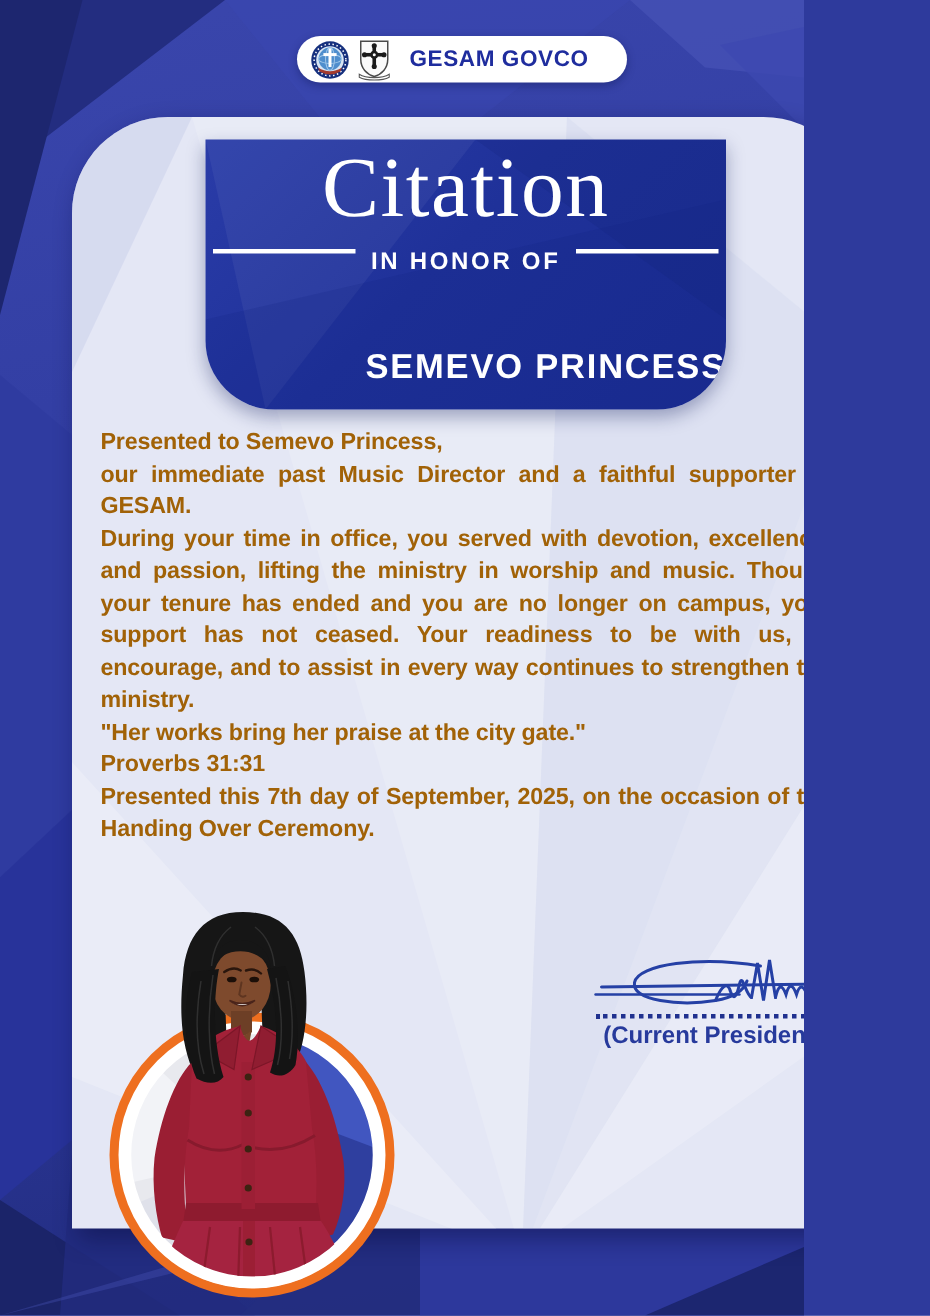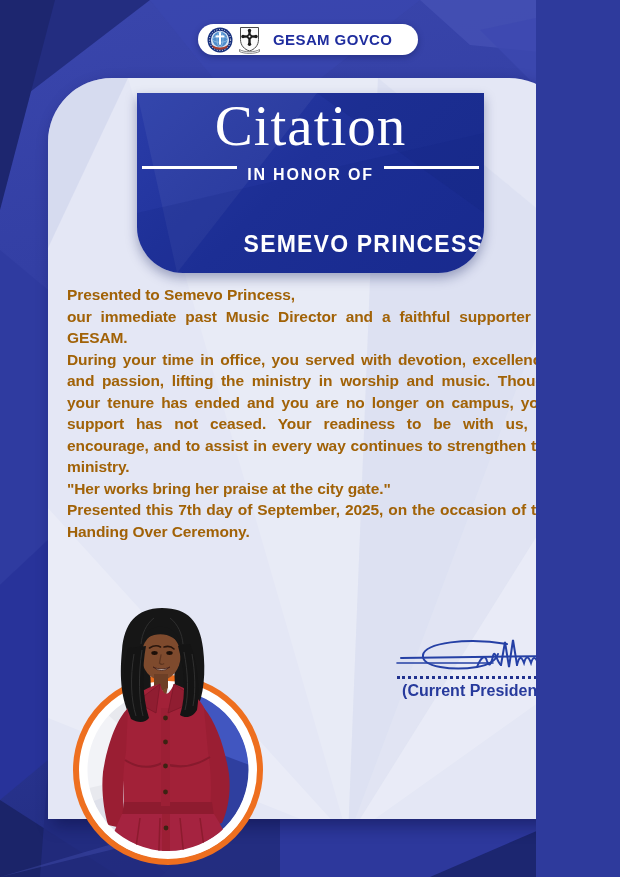--- a/index.html
+++ b/index.html
@@ -120,20 +120,21 @@
         <span class="honor-line"></span>
       </div>
       <div class="honoree">SEMEVO PRINCESS</div>
     </div>
 
     <div class="body-text">
       <p>Presented to Semevo Princess,</p>
       <p class="jst">our immediate past Music Director and a faithful supporter of GESAM.</p>
       <p class="jst">During your time in office, you served with devotion, excellence, and passion, lifting the ministry in worship and music. Though your tenure has ended and you are no longer on campus, your support has not ceased. Your readiness to be with us, to encourage, and to assist in every way continues to strengthen the ministry.</p>
       <p>"Her works bring her praise at the city gate."</p>
+      <p>Proverbs 31:31</p>
       <p class="jst">Presented this 7th day of September, 2025, on the occasion of the Handing Over Ceremony.</p>
     </div>
   </div>
 
   <div class="sig-block">
     <svg class="sig-svg" width="160" height="38" viewBox="0 0 160 38">
       <g fill="none" stroke="#2540a5" stroke-width="2" stroke-linecap="round">
         <path d="M6,21 L152,19"></path>
         <path d="M2,26 L98,26" stroke-width="1.6"></path>
         <path d="M112,7 C72,0 30,6 28,18 C26,30 58,34 82,30 C94,28 101,23 103,17"></path>

